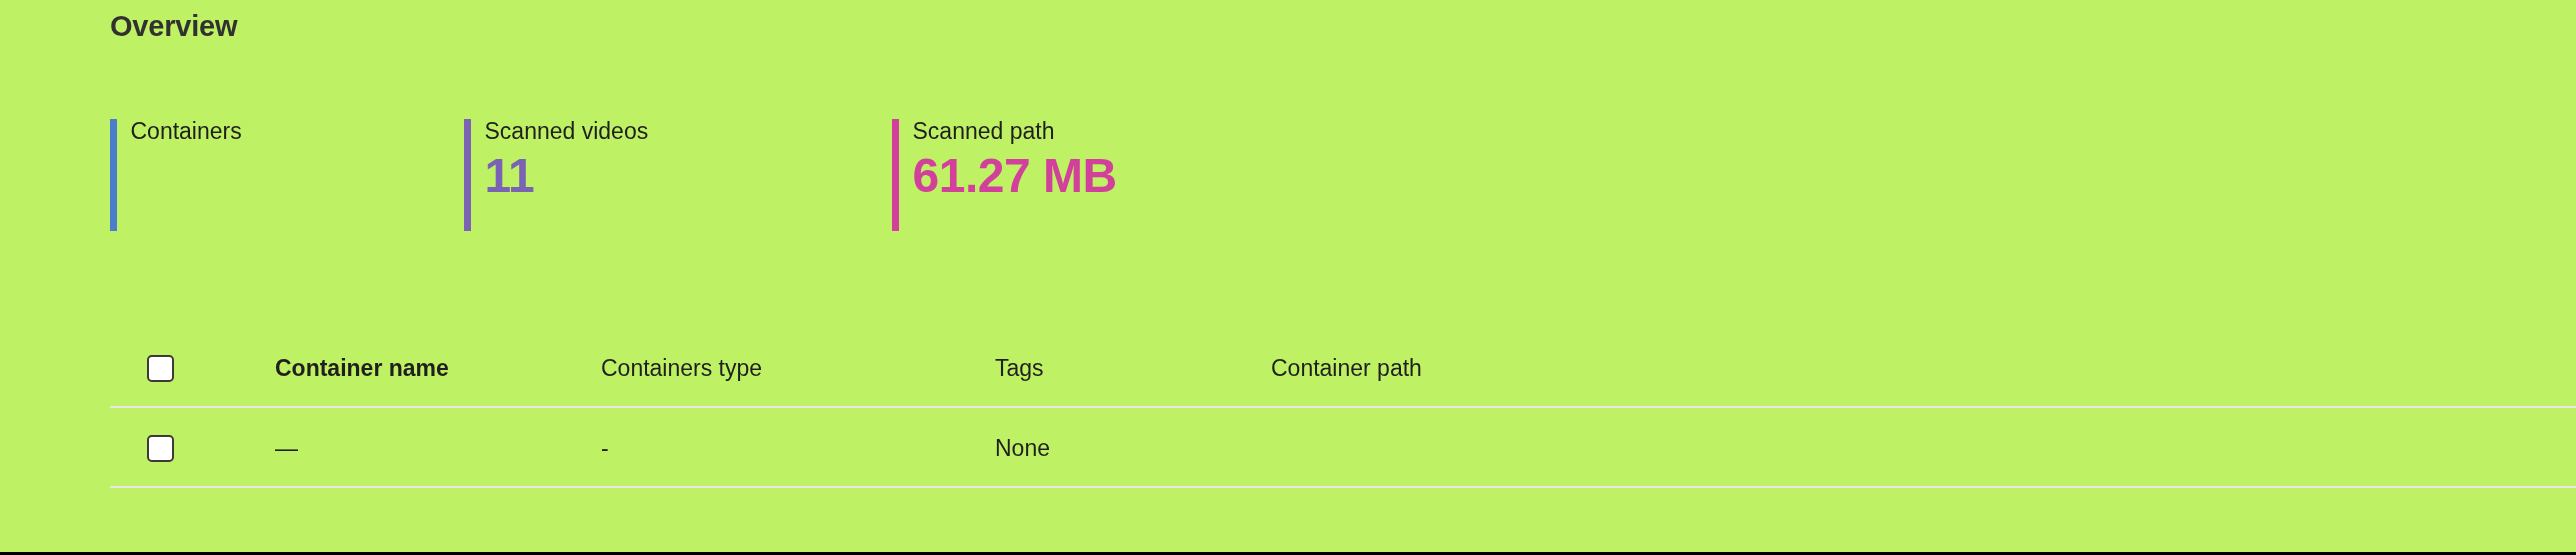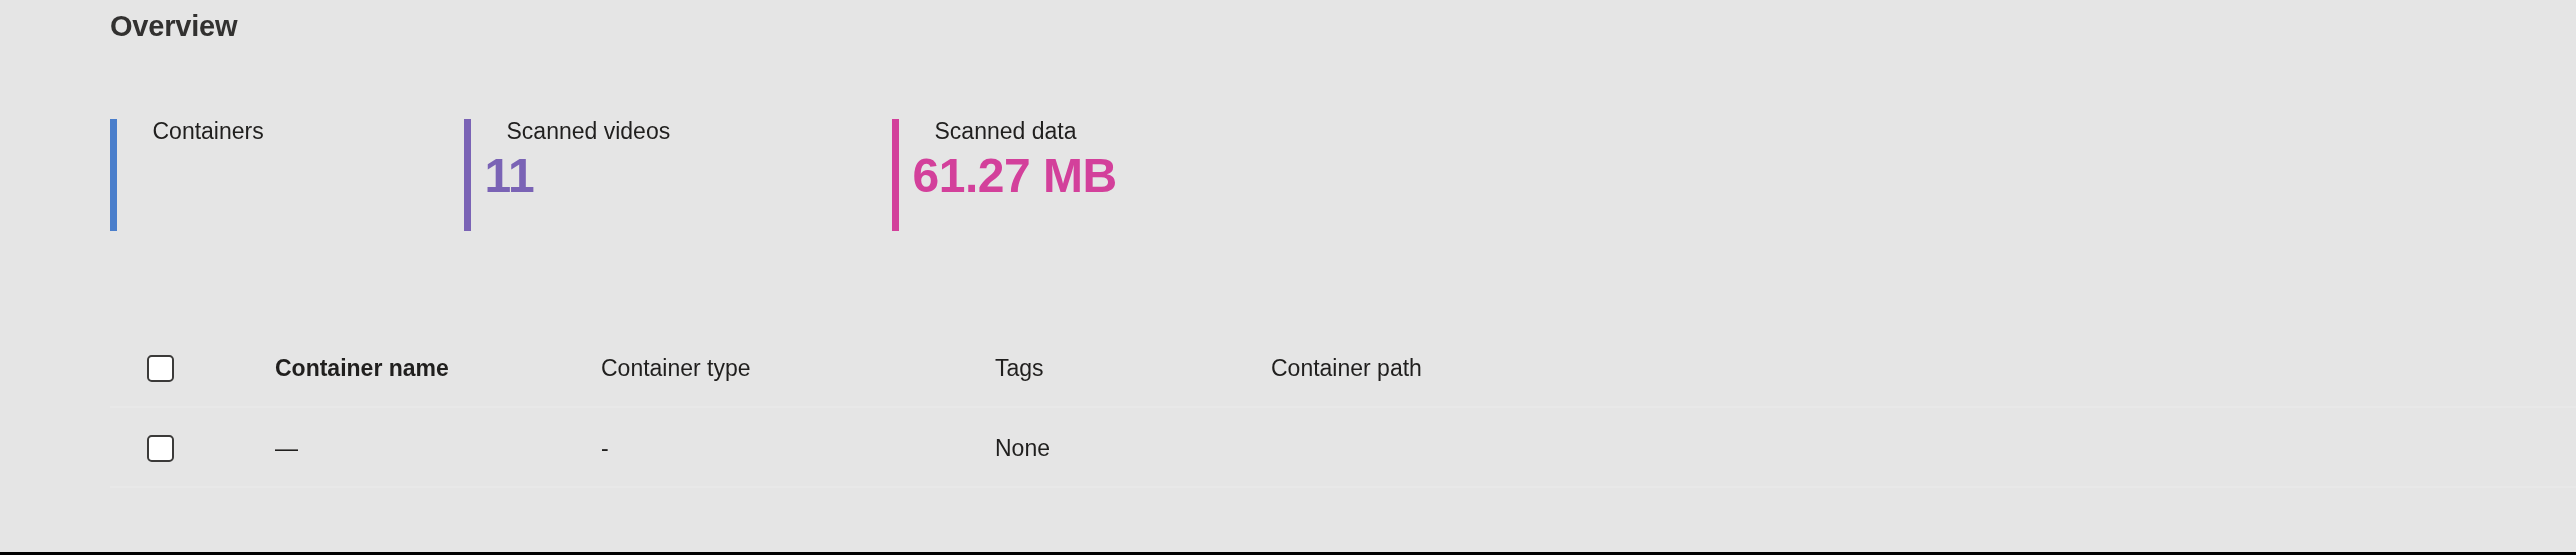--- a/index.html
+++ b/index.html
@@ -14,21 +14,21 @@
     color: #323130;
     overflow: hidden;
     position: relative;
   }
 
   .page {
     position: absolute;
     top: 0; left: 0;
     width: 2576px;
     height: 556px;
-    background: #e5e5e5;
+    background: #bef264;
   }
 
   
   .section-title {
     position: absolute;
     left: 110px;
     top: 7.5px;
     font-size: 29px;
     font-weight: bold;
     letter-spacing: -0.2px;
@@ -59,21 +59,20 @@
     height: 112px;
     border-radius: 0;
   }
   .stat .label {
     font-size: 23px;
     font-weight: normal;
     color: #201f1e;
     line-height: 28px;
     white-space: nowrap;
     margin-top: -1.9px;
-    margin-left: 22px;
   }
   .stat .value {
     font-size: 48px;
     font-weight: bold;
     line-height: 58px;
     white-space: nowrap;
     letter-spacing: -0.5px;
     margin-top: 1.9px;
   }
 
@@ -159,34 +158,34 @@
     </div>
 
     <div class="stat stat-videos">
       <span class="bar" id="bar-1" style="background: rgb(122, 99, 181);"></span>
       <div class="label">Scanned videos</div>
       <div class="value" id="val-1" style="color: rgb(122, 99, 181);">11</div>
     </div>
 
     <div class="stat stat-data">
       <span class="bar" id="bar-2" style="background: rgb(211, 64, 155);"></span>
-      <div class="label">Scanned data</div>
+      <div class="label">Scanned path</div>
       <div class="value" id="val-2" style="color: rgb(211, 64, 155);">61.27 MB</div>
     </div>
 
   </div>
 
   <div class="table">
 
     <div class="row header">
       <div class="cell col-check">
         <span class="checkbox" style="border-color: rgb(59, 58, 57);"></span>
       </div>
       <div class="cell col-name bold">Container name</div>
-      <div class="cell col-type">Container type</div>
+      <div class="cell col-type">Containers type</div>
       <div class="cell col-tags">Tags</div>
       <div class="cell col-path">Container path</div>
       <div class="divider" style="top: 78px; background: rgb(232, 232, 232);"></div>
     </div>
 
     <div class="row data">
       <div class="cell col-check">
         <span class="checkbox" style="border-color: rgb(59, 58, 57);"></span>
       </div>
       <div class="cell col-name dash-em">—</div>

